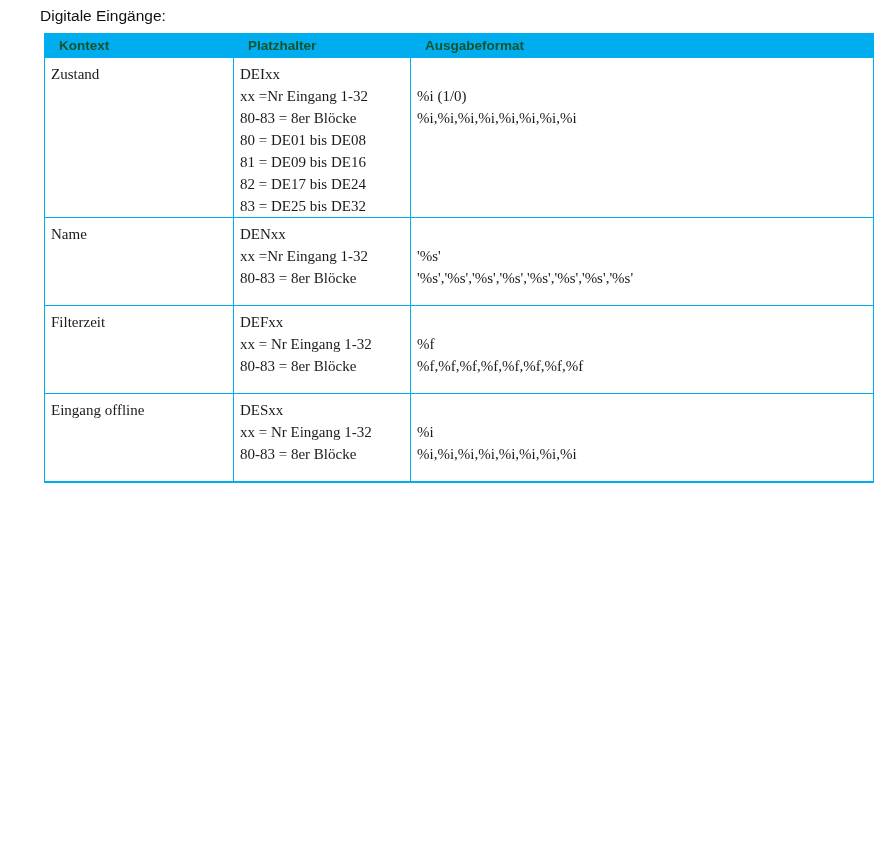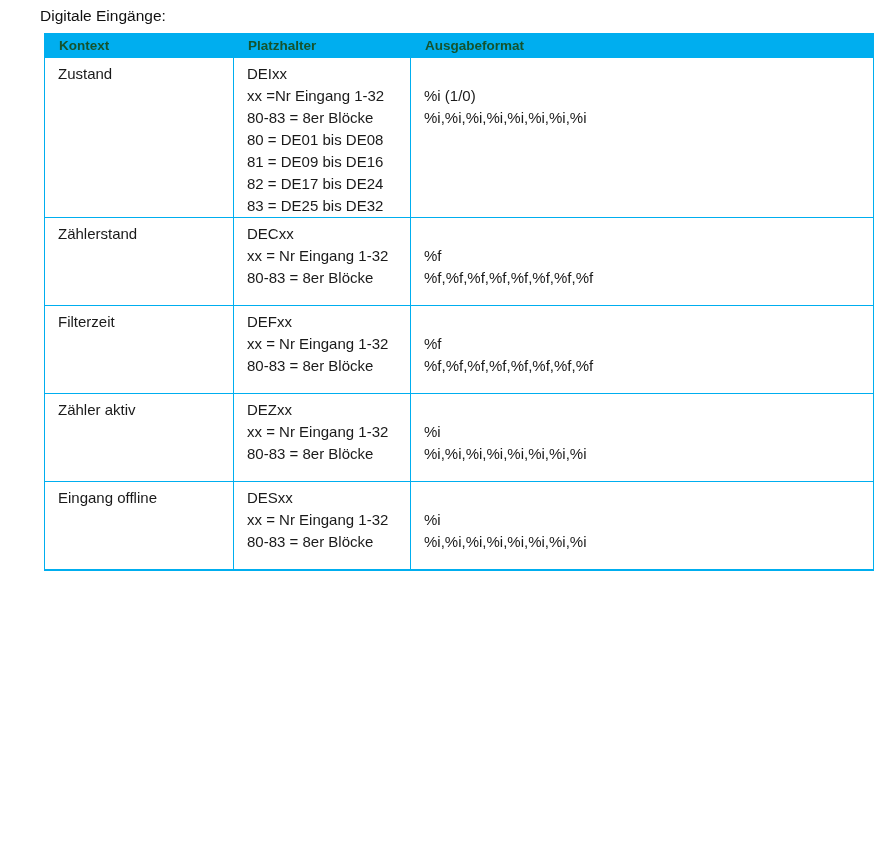--- a/index.html
+++ b/index.html
@@ -44,25 +44,26 @@
     font-weight: bold;
     text-align: left;
     height: 24px;
     padding: 0 0 0 14px;
     box-sizing: border-box;
     border: 1px solid #00AEEF;
   }
   table.doc-table td {
     border: 1px solid #00AEEF;
     vertical-align: top;
-    padding: 5px 4px 0 13px;
+    padding: 5px 4px 0 6px;
     font-size: 15px;
     line-height: 22px;
     box-sizing: border-box;
     overflow: hidden;
+    font-family: Liberation Serif, serif;
   }
   tr.row-std td { height: 88px; }
   tr.row-tall td { height: 156px; }
   table.doc-table { border-bottom: 2px solid #00AEEF; }
   .line { min-height: 22px; white-space: pre; }
 </style>
 </head>
 <body>
 
 <div class="page">
@@ -96,61 +97,46 @@
             <div class="line">83 = DE25 bis DE32</div>
           </td>
           <td>
             <div class="line"></div>
             <div class="line">%i (1/0)</div>
             <div class="line">%i,%i,%i,%i,%i,%i,%i,%i</div>
           </td>
         </tr>
         <tr class="row-std">
           <td>
-            <div class="line">Zählerstand</div>
+            <div class="line">Name</div>
           </td>
           <td>
-            <div class="line">DECxx</div>
-            <div class="line">xx = Nr Eingang 1-32</div>
+            <div class="line">DENxx</div>
+            <div class="line">xx =Nr Eingang 1-32</div>
             <div class="line">80-83 = 8er Blöcke</div>
           </td>
           <td>
             <div class="line"></div>
-            <div class="line">%f</div>
-            <div class="line">%f,%f,%f,%f,%f,%f,%f,%f</div>
+            <div class="line">'%s'</div>
+            <div class="line">'%s','%s','%s','%s','%s','%s','%s','%s'</div>
           </td>
         </tr>
         <tr class="row-std">
           <td>
             <div class="line">Filterzeit</div>
           </td>
           <td>
             <div class="line">DEFxx</div>
             <div class="line">xx = Nr Eingang 1-32</div>
             <div class="line">80-83 = 8er Blöcke</div>
           </td>
           <td>
             <div class="line"></div>
             <div class="line">%f</div>
             <div class="line">%f,%f,%f,%f,%f,%f,%f,%f</div>
-          </td>
-        </tr>
-        <tr class="row-std">
-          <td>
-            <div class="line">Zähler aktiv</div>
-          </td>
-          <td>
-            <div class="line">DEZxx</div>
-            <div class="line">xx = Nr Eingang 1-32</div>
-            <div class="line">80-83 = 8er Blöcke</div>
-          </td>
-          <td>
-            <div class="line"></div>
-            <div class="line">%i</div>
-            <div class="line">%i,%i,%i,%i,%i,%i,%i,%i</div>
           </td>
         </tr>
         <tr class="row-std">
           <td>
             <div class="line">Eingang offline</div>
           </td>
           <td>
             <div class="line">DESxx</div>
             <div class="line">xx = Nr Eingang 1-32</div>
             <div class="line">80-83 = 8er Blöcke</div>

